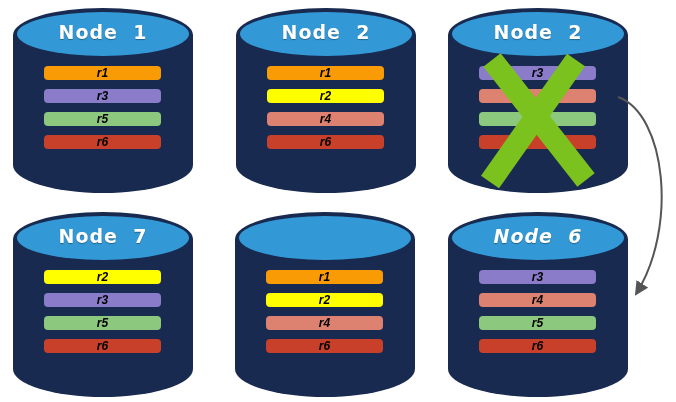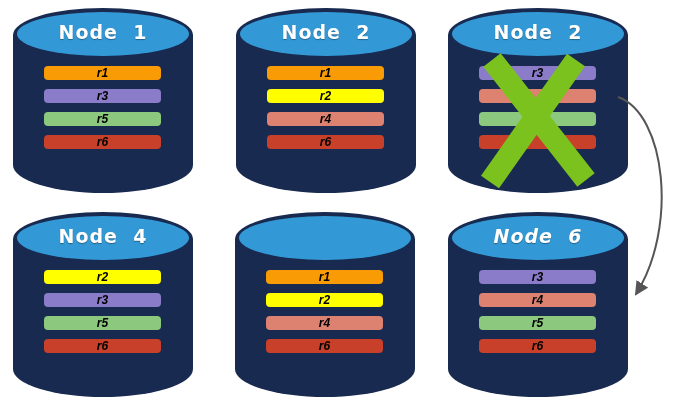--- a/index.html
+++ b/index.html
@@ -78,21 +78,21 @@
           <div class="bar" style="background: rgb(200, 64, 42);"><span style="color: rgb(0, 0, 0);"></span></div>
         </div>
   </div>
       <div class="node" style="left: 13px; top: 212px;">
     <svg class="cyl" viewBox="0 0 180 188">
       <ellipse class="f-navy" cx="90" cy="157" rx="90" ry="28" fill="#182A50"></ellipse>
       <rect class="f-navy" x="0" y="27" width="180" height="130" fill="#182A50"></rect>
       <ellipse class="f-navy" cx="90" cy="27" rx="90" ry="27" fill="#182A50"></ellipse>
       <ellipse class="f-blue" cx="90" cy="26" rx="86" ry="22" fill="#3399D6"></ellipse>
     </svg>
-    <div class="title" style="color: rgb(255, 255, 255);">Node  4</div>
+    <div class="title" style="color: rgb(255, 255, 255);">Node  7</div>
     <div class="bars">
           <div class="bar" style="background: rgb(255, 255, 0);"><span style="color: rgb(0, 0, 0);">r2</span></div>
           <div class="bar" style="background: rgb(138, 124, 200);"><span style="color: rgb(0, 0, 0);">r3</span></div>
           <div class="bar" style="background: rgb(140, 201, 126);"><span style="color: rgb(0, 0, 0);">r5</span></div>
           <div class="bar" style="background: rgb(200, 64, 42);"><span style="color: rgb(0, 0, 0);">r6</span></div>
         </div>
   </div>
       <div class="node" style="left: 235px; top: 212px;">
     <svg class="cyl" viewBox="0 0 180 188">
       <ellipse class="f-navy" cx="90" cy="157" rx="90" ry="28" fill="#182A50"></ellipse>

